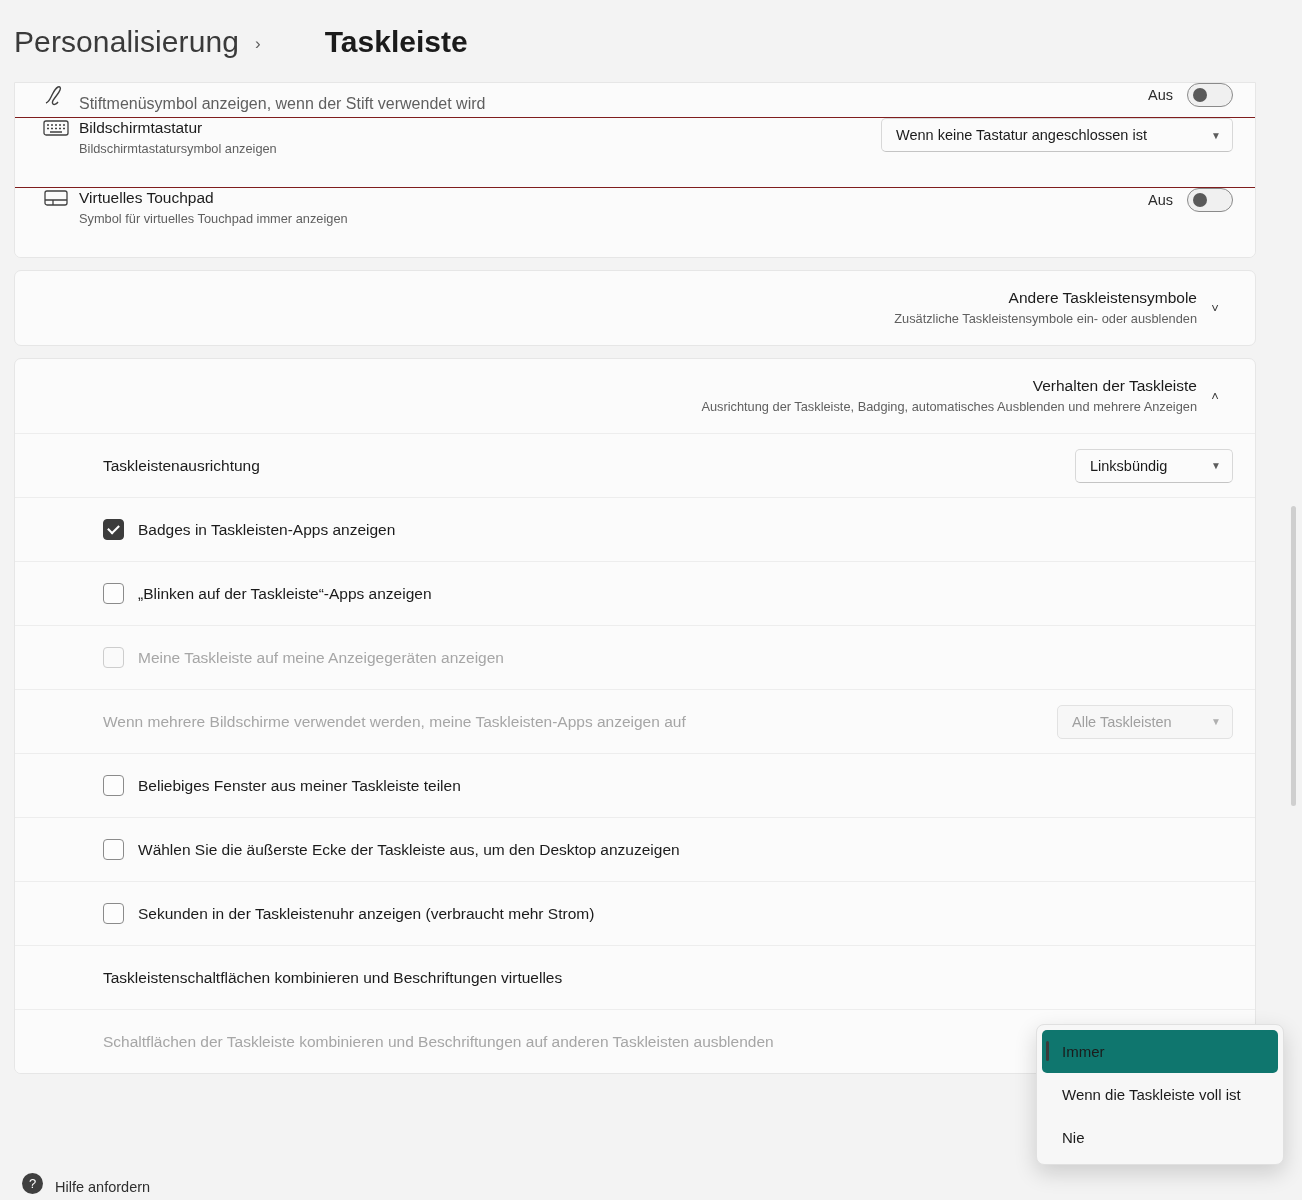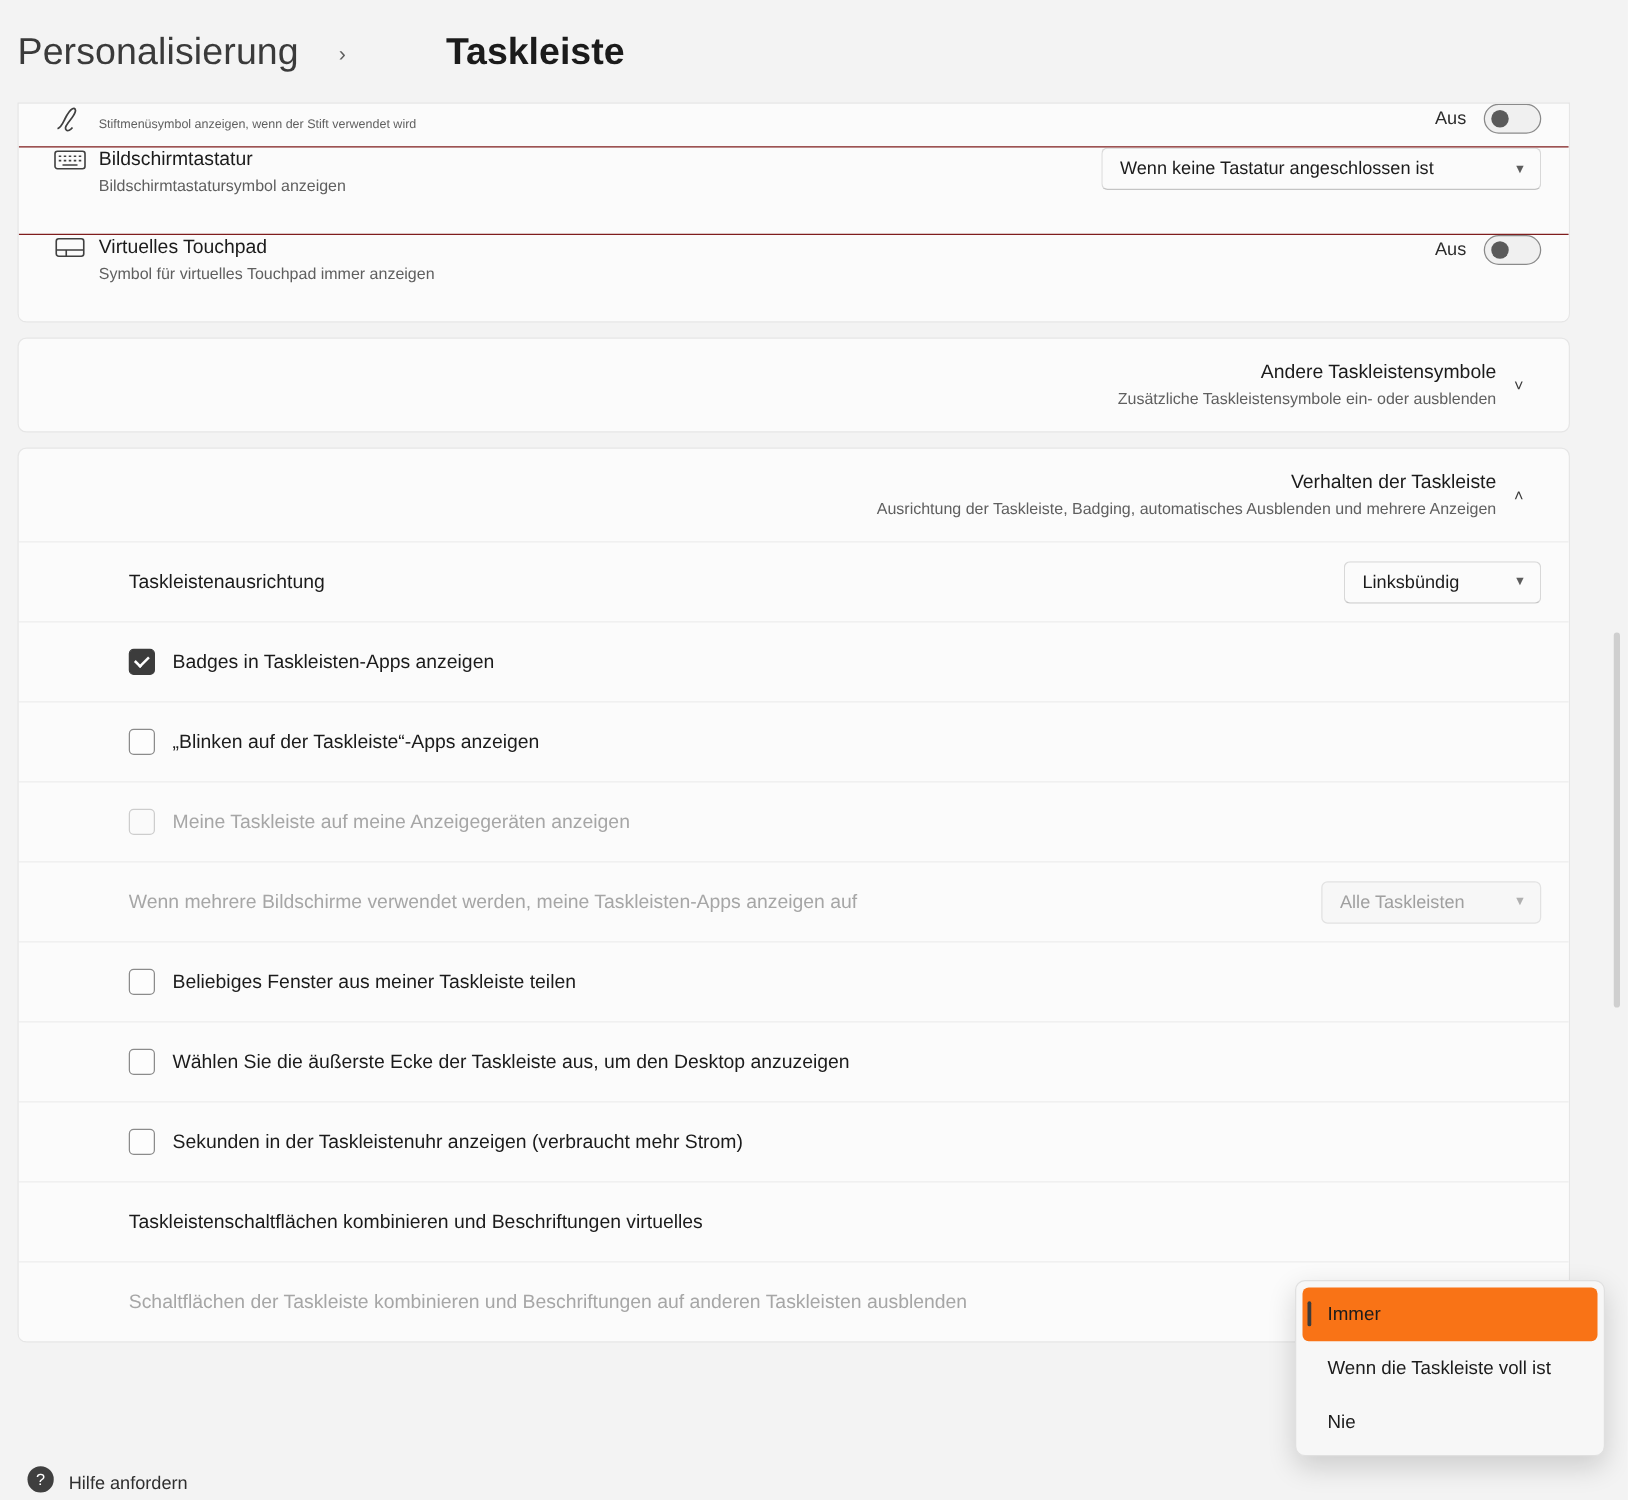--- a/index.html
+++ b/index.html
@@ -14,21 +14,21 @@
   .page {
     position: relative;
     width: 1302px; height: 1200px;
     background: #f3f3f3;
   }
 
   
   .breadcrumb {
     display: flex;
     align-items: center;
-    gap: 32px;
+    gap: 16px;
     padding: 20px 0 18px 14px;
     height: 82px;
   }
   .crumb-link {
     font-size: 30px;
     color: #3a3a3a;
     letter-spacing: 0.1px;
   }
   .crumb-sep {
     font-size: 17px;
@@ -102,21 +102,21 @@
   }
   .row-clipped {
     min-height: 34px;
     height: 34px;
     align-items: flex-start;
     padding-top: 0;
     overflow: hidden;
   }
   .row-clipped .row-sub {
     margin-top: 0;
-    font-size: 10px;
+    font-size: 16px;
     position: relative;
     top: 10px;
   }
   .row-clipped .row-right { position: relative; top: 0px; }
   .row-clipped .row-icon { position: relative; top: 2px; }
 
   
   .toggle-label {
     font-size: 14.5px;
     color: #2b2b2b;
@@ -247,21 +247,21 @@
     position: relative;
     display: flex;
     align-items: center;
     height: 43px;
     padding: 0 12px 0 20px;
     font-size: 15px;
     color: #1b1b1b;
     border-radius: 5px;
   }
   .flyout-item.selected {
-    background: #f97316;
+    background: #0f766e;
   }
   .flyout-item.selected::before {
     content: "";
     position: absolute;
     left: 4px; top: 11px;
     width: 3px; height: 20px;
     border-radius: 2px;
     background: #3b3b3b;
   }
 

